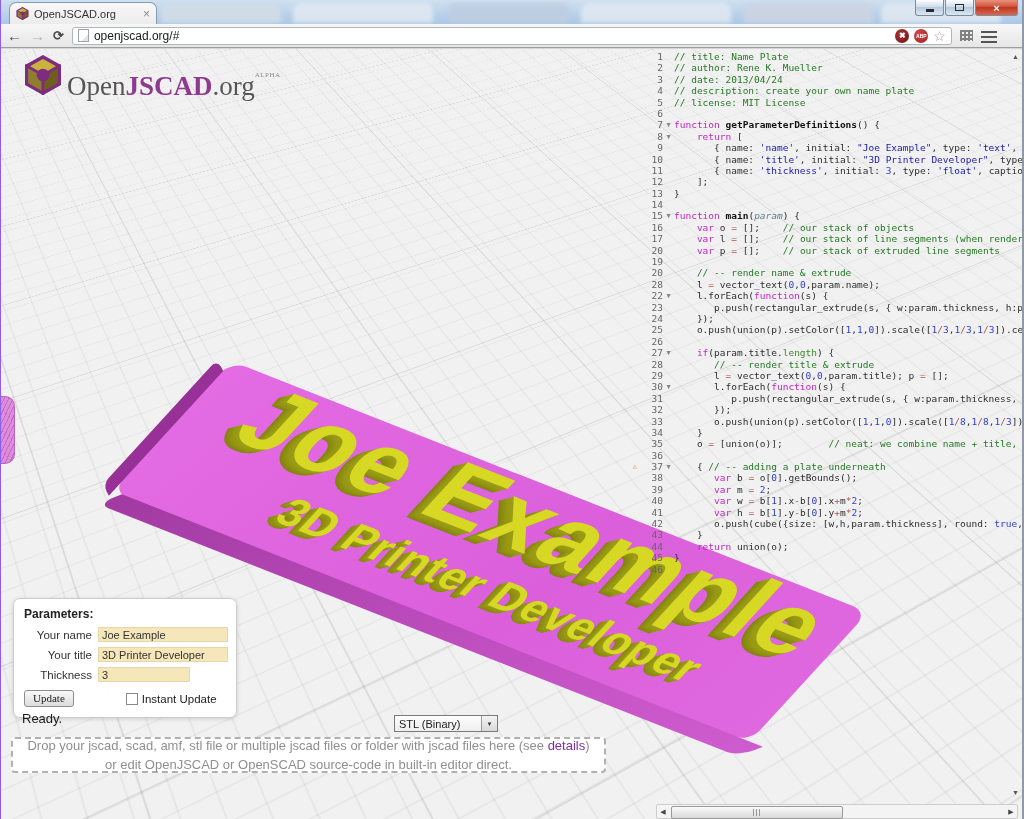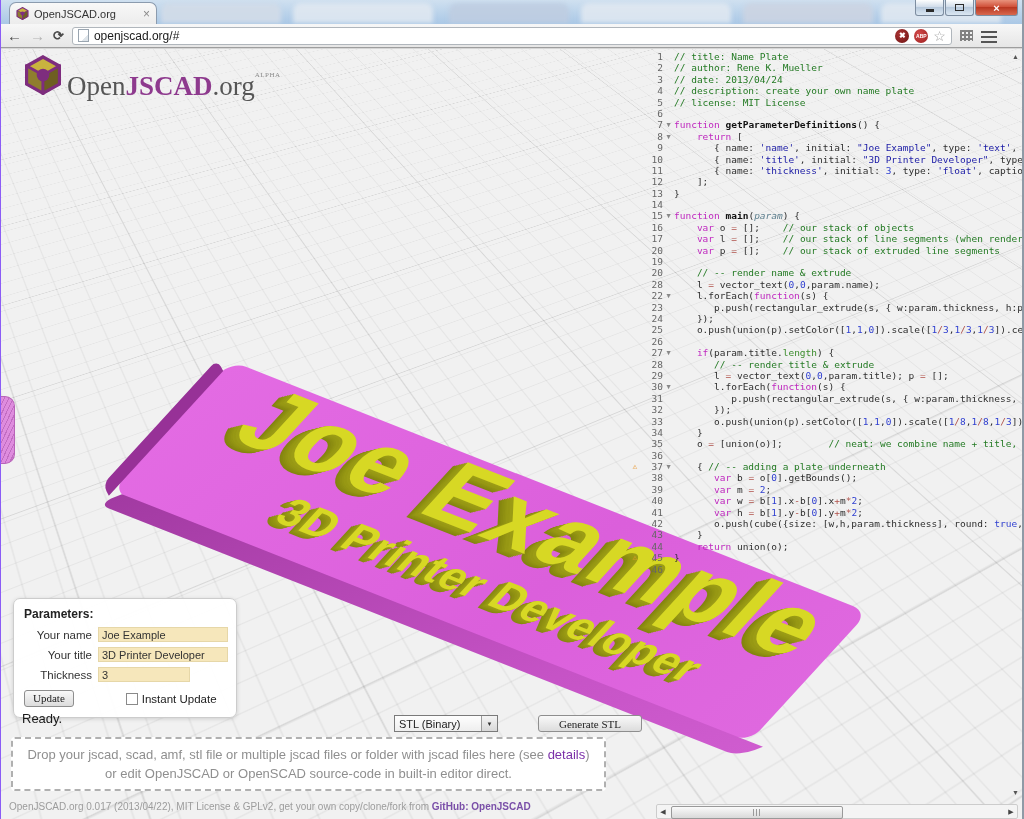--- a/index.html
+++ b/index.html
@@ -119,30 +119,30 @@
   .param-row.r0 input,.param-row.r1 input{width:130px;}
   .param-row.r2 input{width:92px;}
   .params-actions{display:flex;align-items:center;gap:10px;margin-top:8px;}
   .btn{background:linear-gradient(#f9f9f9,#dcdcdc);border:1px solid #8e8e8e;border-radius:3px;
     font-size:11px;color:#222;padding:1px 8px 2px;font-family:Liberation Serif, serif;}
   .chkwrap{display:flex;align-items:center;gap:4px;font-size:11.5px;color:#222;padding-left:42px;}
   .chk{width:12px;height:12px;border:1px solid #8a8a8a;background:#fff;box-sizing:border-box;}
 
   
   .status{position:absolute;left:21px;top:662px;font-size:13px;color:#1a1a1a;z-index:8;}
-  .export{position:absolute;left:393px;top:666px;display:flex;gap:8px;z-index:8;}
+  .export{position:absolute;left:393px;top:666px;display:flex;gap:8px;z-index:8;flex-direction:column;}
   .select{width:104px;height:17px;border:1px solid #7a7a7a;background:linear-gradient(#fefefe,#eee);
     display:flex;align-items:center;box-sizing:border-box;}
   .select-value{flex:1;font-size:11px;color:#222;padding-left:4px;white-space:nowrap;overflow:hidden;}
   .select-arrow{width:15px;height:100%;border-left:1px solid #9a9a9a;background:linear-gradient(#f4f4f4,#d8d8d8);
     display:flex;align-items:center;justify-content:center;font-size:6px;color:#333;}
   .gen-btn{height:17px;padding:0 20px;margin-left:32px;}
 
   
-  .dropzone{position:absolute;left:10px;top:688px;width:595px;height:54px;background:#fff;
+  .dropzone{position:absolute;left:10px;top:688px;width:595px;height:36px;background:#fff;
     border:2px dashed #b0b0b0;border-radius:4px;z-index:8;display:flex;flex-direction:column;
     align-items:center;justify-content:center;font-size:13px;color:#8f8f8f;line-height:19px;box-sizing:border-box;}
   .dropzone a{color:#7b2fa8;text-decoration:none;}
 
   
   .footer{position:absolute;left:8px;top:752px;font-size:10px;color:#9c9c9c;z-index:8;}
   .footer a{color:#7a4fa8;font-weight:bold;text-decoration:none;}
 
   
   .hscroll{position:absolute;left:655px;right:4px;top:755px;height:15px;background:#f4f4f4;

